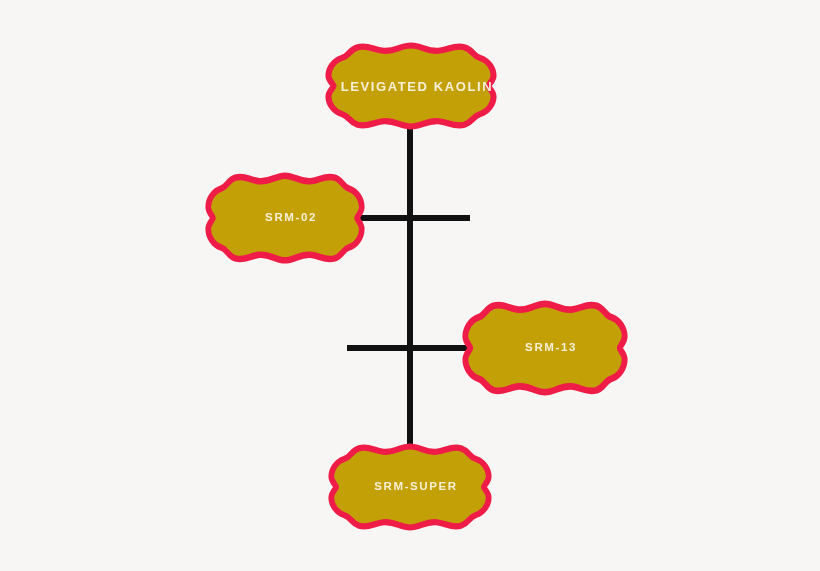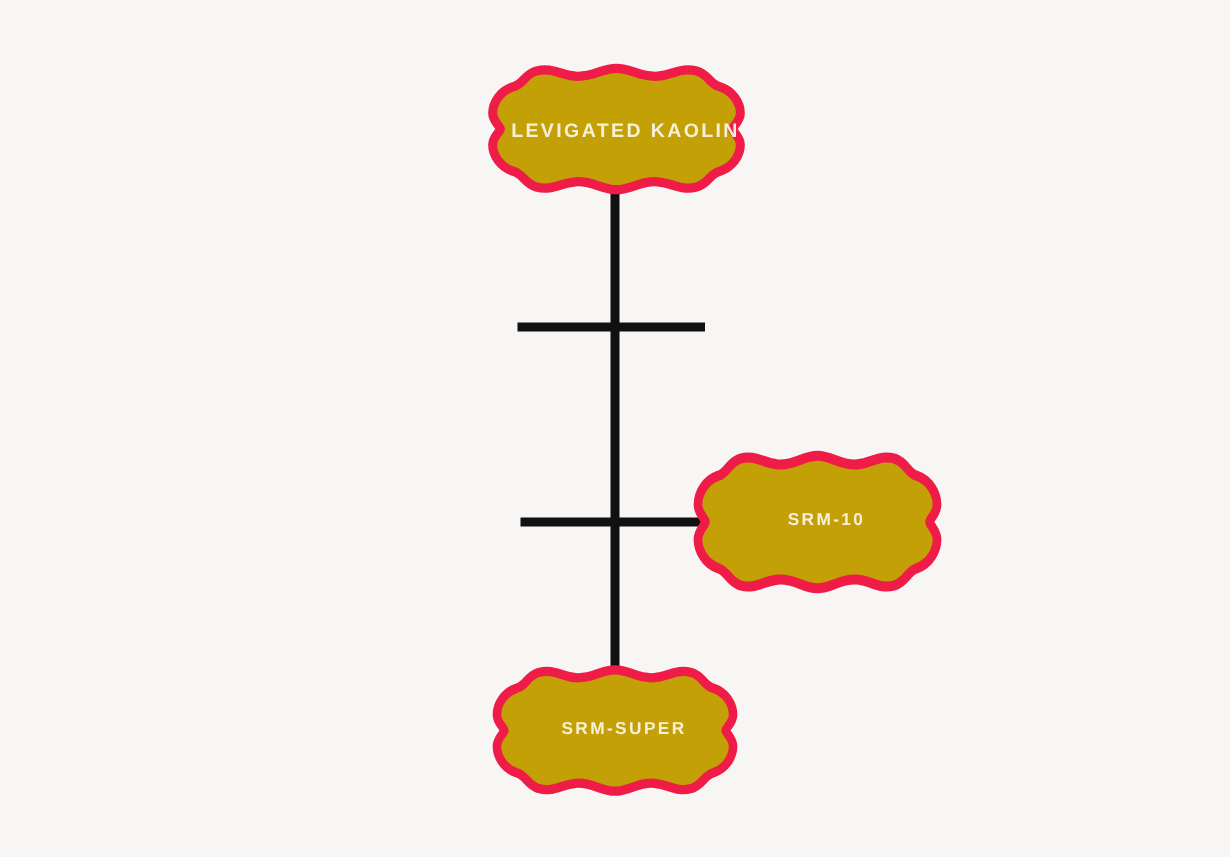--- a/index.html
+++ b/index.html
@@ -99,20 +99,46 @@
                  C 4 56, 10 52, 10 50
                  C 10 48, 4 44, 4 38
                  C 4 30, 10 21, 20 18
                  C 28 16, 28 9, 38 6
                  C 50 3, 56 9, 68 10
                  C 82 11, 88 4, 100 4 Z" fill="#c4a007" stroke="#ef1c48" stroke-width="7" stroke-linejoin="round"></path>
       </svg>
       <span class="node-label">LEVIGATED KAOLIN</span>
     </div>
 
+    <div class="node node-leaf" style="left:205px; top:172px; width:160px; height:92px;">
+      <svg class="node-svg" viewBox="0 0 200 100" preserveAspectRatio="none">
+        <path d="M 100 4
+                 C 112 4, 118 11, 132 10
+                 C 144 9, 150 3, 162 6
+                 C 172 9, 172 16, 180 18
+                 C 190 21, 196 30, 196 38
+                 C 196 44, 190 48, 190 50
+                 C 190 52, 196 56, 196 62
+                 C 196 70, 190 79, 180 82
+                 C 172 84, 172 91, 162 94
+                 C 150 97, 144 91, 132 90
+                 C 118 89, 112 96, 100 96
+                 C 88 96, 82 89, 68 90
+                 C 56 91, 50 97, 38 94
+                 C 28 91, 28 84, 20 82
+                 C 10 79, 4 70, 4 62
+                 C 4 56, 10 52, 10 50
+                 C 10 48, 4 44, 4 38
+                 C 4 30, 10 21, 20 18
+                 C 28 16, 28 9, 38 6
+                 C 50 3, 56 9, 68 10
+                 C 82 11, 88 4, 100 4 Z" fill="#c4a007" stroke="#ef1c48" stroke-width="7" stroke-linejoin="round"></path>
+      </svg>
+      <span class="node-label">SRM-02</span>
+    </div>
 
 
 
     <div class="node node-leaf" style="left:462px; top:300px; width:166px; height:96px;">
       <svg class="node-svg" viewBox="0 0 200 100" preserveAspectRatio="none">
         <path d="M 100 4
                  C 112 4, 118 11, 132 10
                  C 144 9, 150 3, 162 6
                  C 172 9, 172 16, 180 18
                  C 190 21, 196 30, 196 38
@@ -126,21 +152,21 @@
                  C 56 91, 50 97, 38 94
                  C 28 91, 28 84, 20 82
                  C 10 79, 4 70, 4 62
                  C 4 56, 10 52, 10 50
                  C 10 48, 4 44, 4 38
                  C 4 30, 10 21, 20 18
                  C 28 16, 28 9, 38 6
                  C 50 3, 56 9, 68 10
                  C 82 11, 88 4, 100 4 Z" fill="#c4a007" stroke="#ef1c48" stroke-width="7" stroke-linejoin="round"></path>
       </svg>
-      <span class="node-label">SRM-10</span>
+      <span class="node-label">SRM-13</span>
     </div>
 
     <div class="node node-bottom" style="left:328px; top:443px; width:164px; height:88px;">
       <svg class="node-svg" viewBox="0 0 200 100" preserveAspectRatio="none">
         <path d="M 100 4
                  C 112 4, 118 11, 132 10
                  C 144 9, 150 3, 162 6
                  C 172 9, 172 16, 180 18
                  C 190 21, 196 30, 196 38
                  C 196 44, 190 48, 190 50

